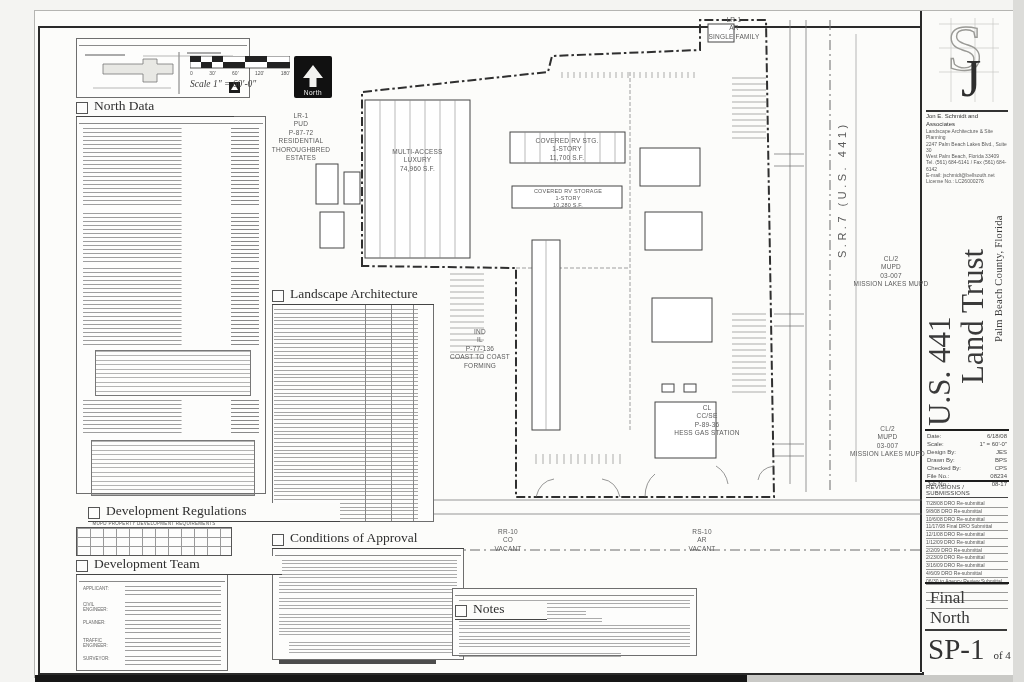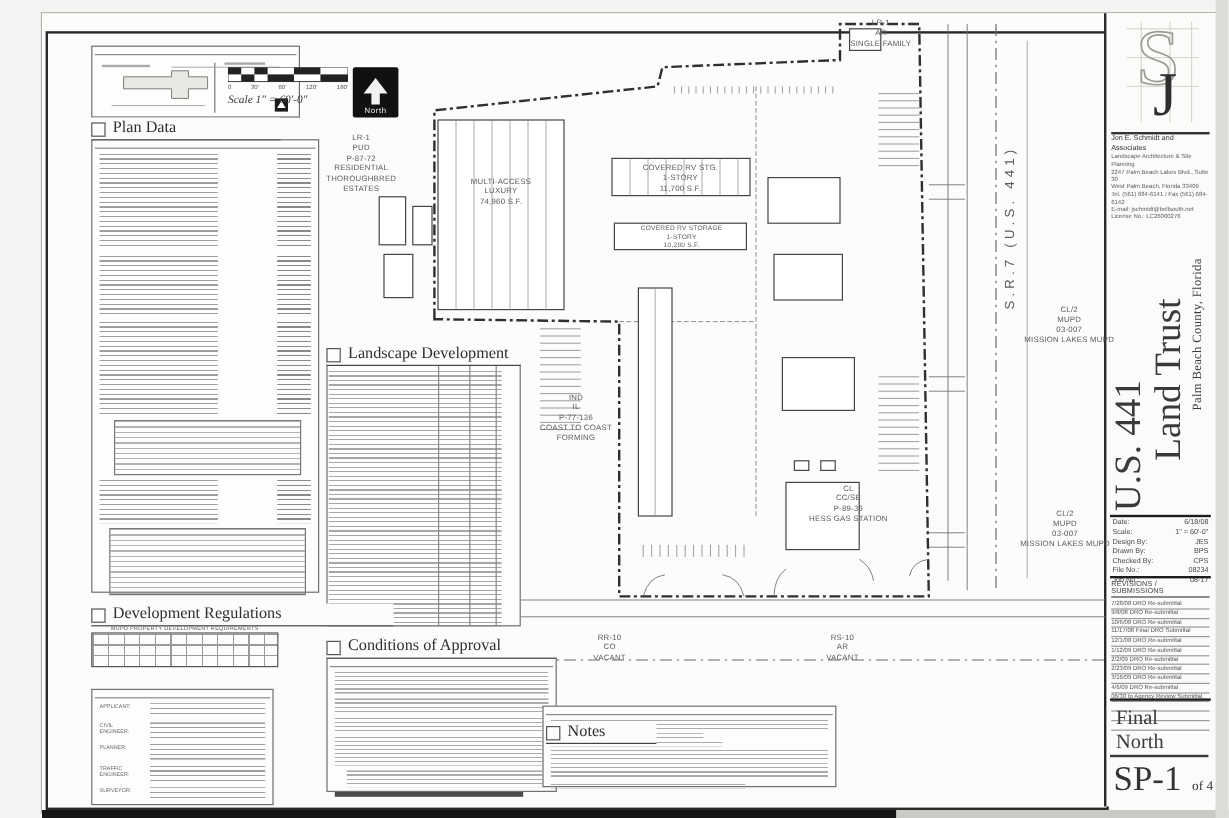--- a/index.html
+++ b/index.html
@@ -180,40 +180,44 @@
       <path d="M20,14 L60,14 L60,9 L74,9 L74,14 L90,14 L90,24 L74,24 L74,32 L60,32 L60,24 L20,24 Z" fill="#e8e8e4" stroke="#777" stroke-width="0.8"></path>
       <rect x="2" y="4" width="40" height="2" fill="#aaa"></rect>
       <rect x="104" y="2" width="34" height="2" fill="#aaa"></rect>
       <rect x="146" y="32" width="11" height="11" fill="#1c1c1c"></rect>
       <path d="M151.5,34 L155,40 L148,40 Z" fill="#fff"></path>
     </svg>
   </div>
 
   <div class="abs ph" style="left:76px;top:98px;width:158px">
     <span class="sq"></span>
-    <span>Plan Data</span>
+    <span>North Data</span>
   </div>
   <div class="abs pbox" style="left:76px;top:116px;width:190px;height:378px">
     <div class="fx2" style="height:80px"></div>
     <div class="fx2" style="height:50px;margin-top:5px"></div>
     <div class="fx2" style="height:78px;margin-top:5px"></div>
     <div class="inbox" style="height:44px;margin:4px 8px 0 12px"></div>
     <div class="fx2" style="height:36px;margin-top:4px"></div>
     <div class="inbox" style="height:54px;margin:4px 4px 0 8px"></div>
   </div>
 
-  <div class="abs ph" style="left:76px;top:503px;width:252px">
+  <div class="abs ph" style="left:88px;top:503px;width:252px">
     <span class="sq"></span>
     <span>Development Regulations</span>
   </div>
   <div class="abs" style="left:76px;top:521px;width:156px;z-index:5">
     <div class="caption">MUPD PROPERTY DEVELOPMENT REQUIREMENTS</div>
     <div class="grid" style="height:27px;margin-top:1px;background-color:#fdfdfc"></div>
   </div>
 
+  <div class="abs ph" style="left:76px;top:556px;width:206px">
+    <span class="sq"></span>
+    <span>Development Team</span>
+  </div>
   <div class="abs pbox" style="left:76px;top:574px;width:152px;height:97px">
     <div class="teamrow">
       <div class="teamrole">APPLICANT:</div>
       <div class="teamfx fx" style="height:11px"></div>
     </div>
     <div class="teamrow">
       <div class="teamrole">CIVIL ENGINEER:</div>
       <div class="teamfx fx" style="height:13px"></div>
     </div>
     <div class="teamrow">
@@ -225,21 +229,21 @@
       <div class="teamfx fx" style="height:13px"></div>
     </div>
     <div class="teamrow">
       <div class="teamrole">SURVEYOR:</div>
       <div class="teamfx fx" style="height:11px"></div>
     </div>
   </div>
 
   <div class="abs ph" style="left:272px;top:286px;width:162px">
     <span class="sq"></span>
-    <span>Landscape Development</span>
+    <span>Landscape Architecture</span>
   </div>
   <div class="abs lstable" style="left:272px;top:302px;width:160px;height:218px;z-index:5;background-color:#fdfdfc"></div>
 
   <div class="abs ph" style="left:272px;top:530px;width:192px">
     <span class="sq"></span>
     <span>Conditions of Approval</span>
   </div>
   <div class="abs pbox" style="left:272px;top:548px;width:192px;height:112px">
     <div class="fxp" style="height:18px"></div>
     <div class="fxp" style="height:12px;margin-top:4px"></div>

